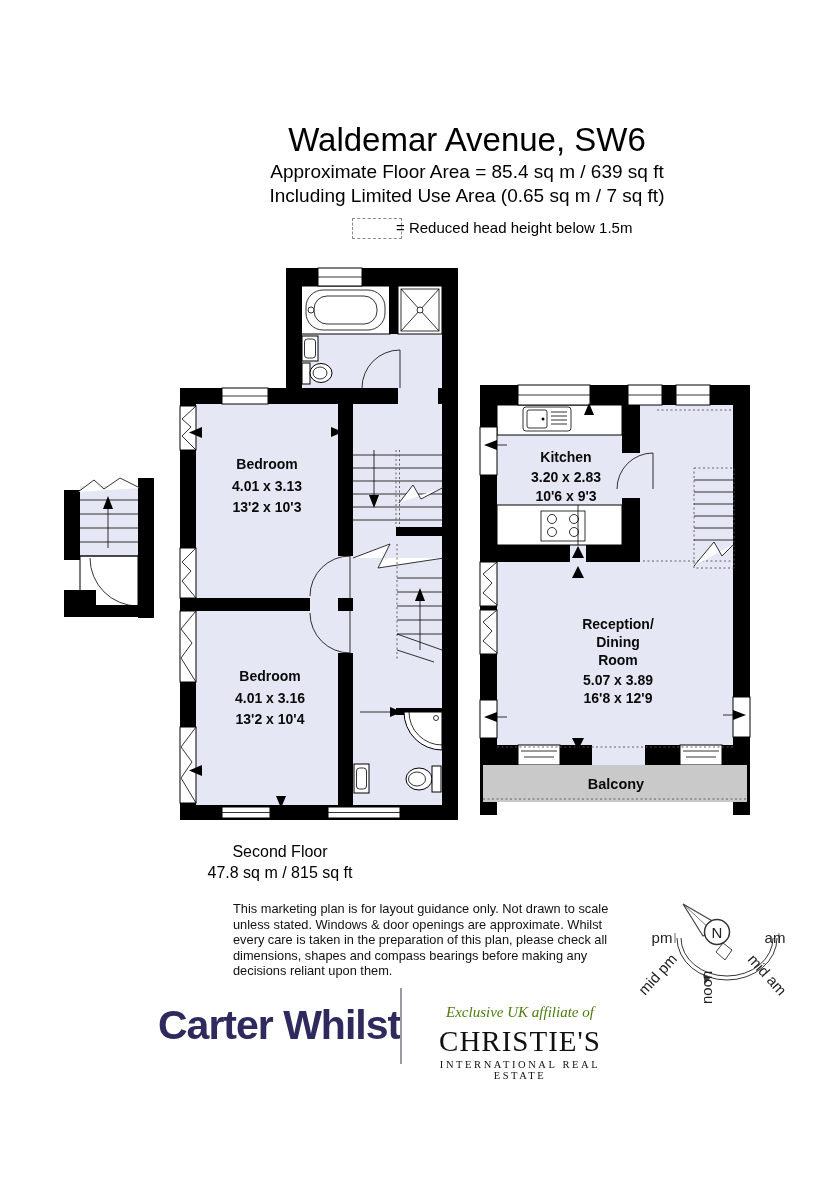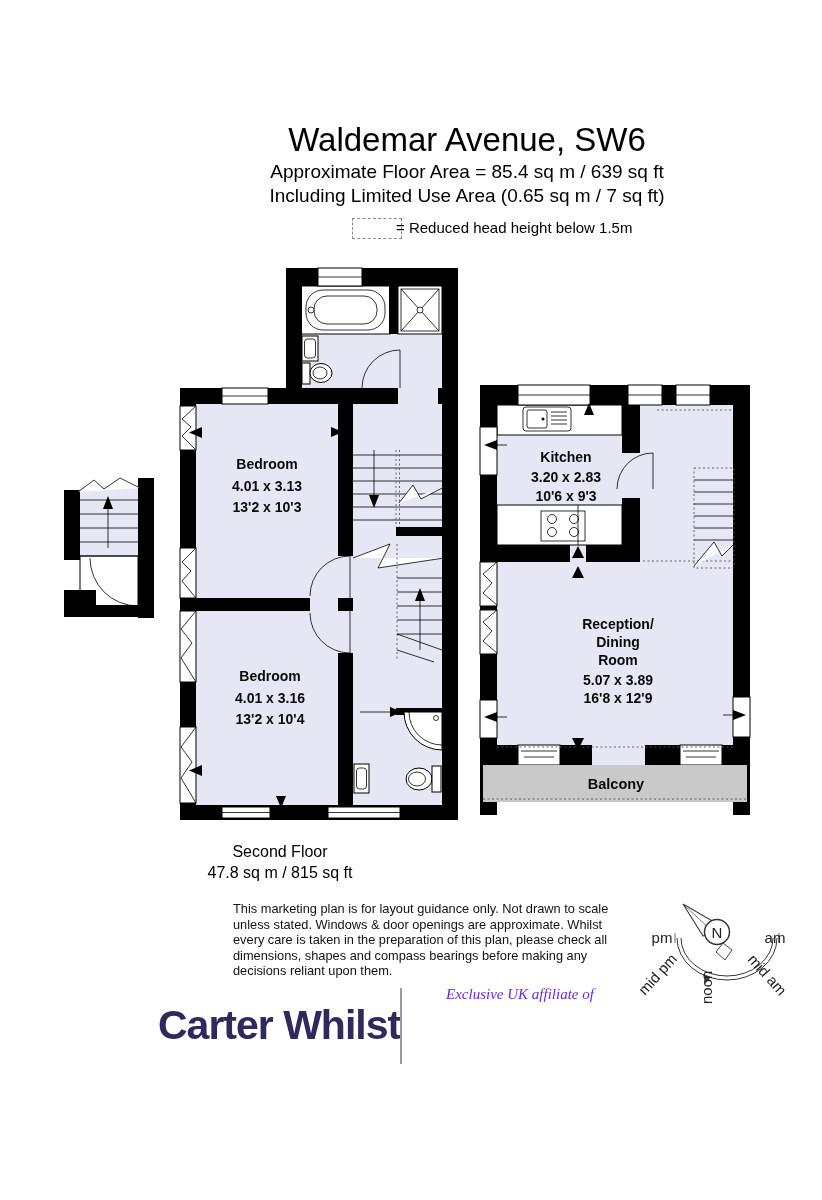--- a/index.html
+++ b/index.html
@@ -18,21 +18,21 @@
   .flabel.first{left:18px;top:841px;width:164px;}
   .flabel.second{left:180px;top:841px;width:200px;}
   .flabel.third{left:518px;top:841px;width:200px;}
   
   .disc{left:218px;top:901px;width:402px;font-size:12.8px;line-height:15.6px;color:#111;margin-left:15px;}
   
   .cj{left:158px;top:1002px;width:230px;font-size:41px;font-weight:600;letter-spacing:-1px;
       color:#2E2A5E;white-space:nowrap;}
   .divider{left:400px;top:988px;width:2px;height:76px;background:#9a9aa5;}
   .chr{left:422px;top:986px;width:196px;text-align:center;font-family:"Liberation Serif",serif;}
-  .chr .aff{font-style:italic;font-size:15px;color:#6d28d9;margin-bottom:5px;}
+  .chr .aff{font-style:italic;font-size:15px;color:#4d7c0f;margin-bottom:5px;margin-top:18px;}
   .chr .nm{font-size:29px;letter-spacing:1px;color:#111;line-height:30px;}
   .chr .tg{font-size:10.5px;letter-spacing:2.6px;color:#111;margin-top:3px;}
   
   .wall{fill:#000;}
   .flr{fill:#E6E7F5;}
   .fx{fill:#fff;stroke:#000;stroke-width:1;}
   .tn{stroke:#000;stroke-width:0.8;fill:none;}
   .tnw{stroke:#000;stroke-width:0.8;fill:#fff;}
   .dsh{stroke:#555;stroke-width:0.9;fill:none;stroke-dasharray:2 2.5;}
   .tri{fill:#000;stroke:none;}
@@ -318,15 +318,17 @@
     <text class="cmp-t" x="140" y="51" text-anchor="middle">am</text>
     <text class="cmp-t" transform="translate(10,104) rotate(-48)">mid pm</text>
     <text class="cmp-t" transform="translate(77,112) rotate(-90)">noon</text>
     <text class="cmp-t" transform="translate(112,68) rotate(48)">mid am</text>
   </svg>
 
   <div class="abs cj">Carter Whilst</div>
   <div class="abs divider"></div>
   <div class="abs chr">
     <div class="aff">Exclusive UK affiliate of</div>
+    <div class="nm">CHRISTIE'S</div>
+    <div class="tg">INTERNATIONAL REAL ESTATE</div>
   </div>
 
 </div>
 
 </body></html>

